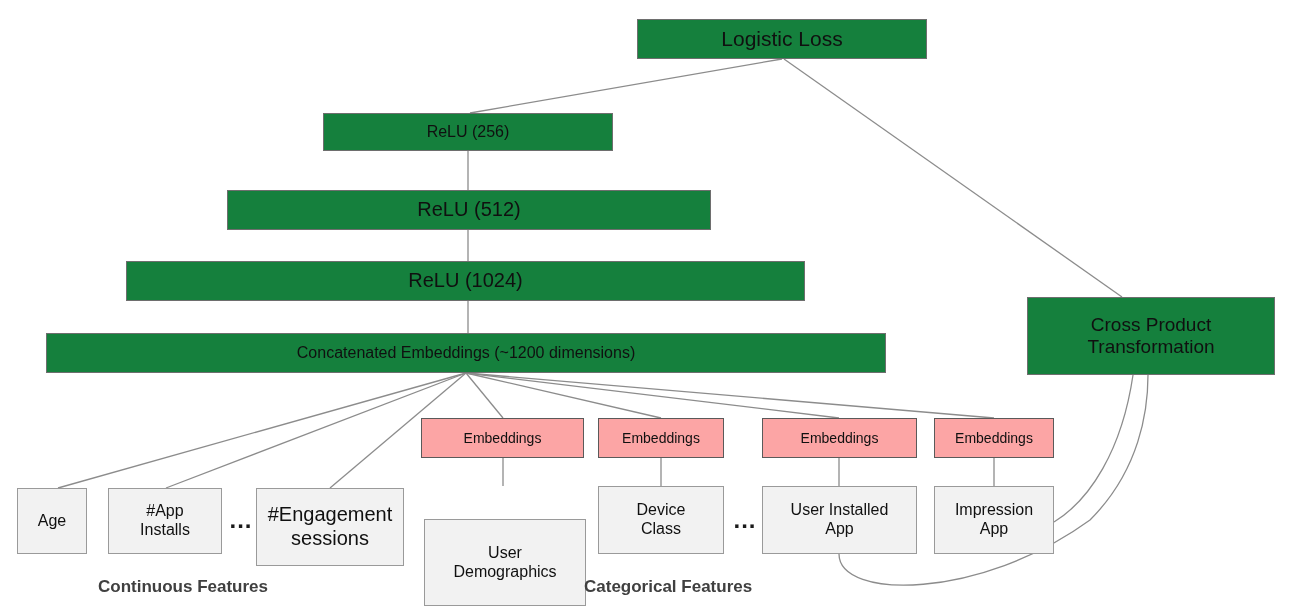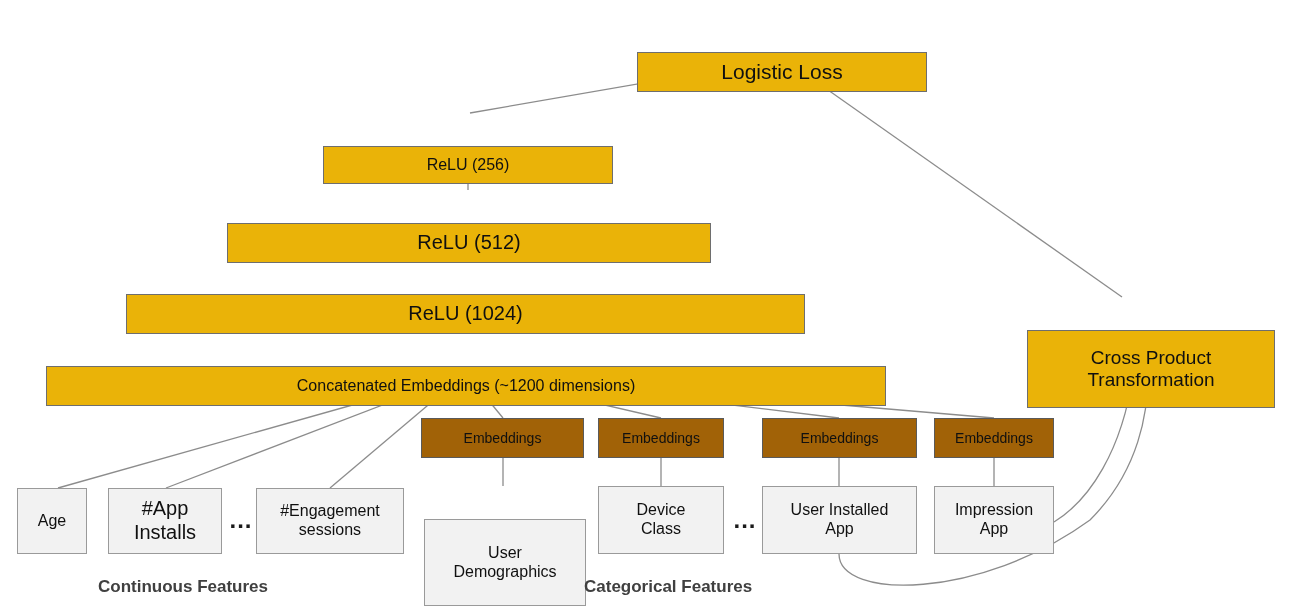--- a/index.html
+++ b/index.html
@@ -31,26 +31,25 @@
     justify-content: center;
     text-align: center;
     line-height: 1.18;
     color: #101010;
   }
   .node.light {
     background: #f2f2f2;
     border: 1px solid #9a9a9a;
   }
   .node.light-strong {
-    background: #eab308;
+    background: #15803d;
     border: 1.6px solid #6e6e6e;
-    margin-top: 33px;
   }
   .node.dark {
-    background: #a16207;
+    background: #fca5a5;
     border: 1.8px solid #5a5a5a;
   }
   .ellipsis {
     position: absolute;
     display: flex;
     align-items: center;
     justify-content: center;
     font-weight: 700;
     color: #1a1a1a;
     letter-spacing: 1px;
@@ -124,24 +123,24 @@
         <span>Embeddings</span>
       </div>
       <div class="node dark" style="left: 934px; top: 418px; width: 120px; height: 40px; font-size: 14px;">
         <span>Embeddings</span>
       </div>
     </div>
   <div id="continuous-layer">
       <div class="node light" style="left: 17px; top: 488px; width: 70px; height: 66px; font-size: 16px;">
         <span>Age</span>
       </div>
-      <div class="node light" style="left: 108px; top: 488px; width: 114px; height: 66px; font-size: 20px;">
+      <div class="node light" style="left: 108px; top: 488px; width: 114px; height: 66px; font-size: 16px;">
         <span>#App<br>Installs</span>
       </div>
-      <div class="node light" style="left: 256px; top: 488px; width: 148px; height: 66px; font-size: 16px;">
+      <div class="node light" style="left: 256px; top: 488px; width: 148px; height: 78px; font-size: 20px;">
         <span>#Engagement<br>sessions</span>
       </div>
     </div>
   <div id="categorical-layer">
       <div class="node light" style="left: 424px; top: 486px; width: 162px; height: 87px; font-size: 16px; margin-top: 33px;">
         <span>User<br>Demographics</span>
       </div>
       <div class="node light" style="left: 598px; top: 486px; width: 126px; height: 68px; font-size: 16px;">
         <span>Device<br>Class</span>
       </div>

